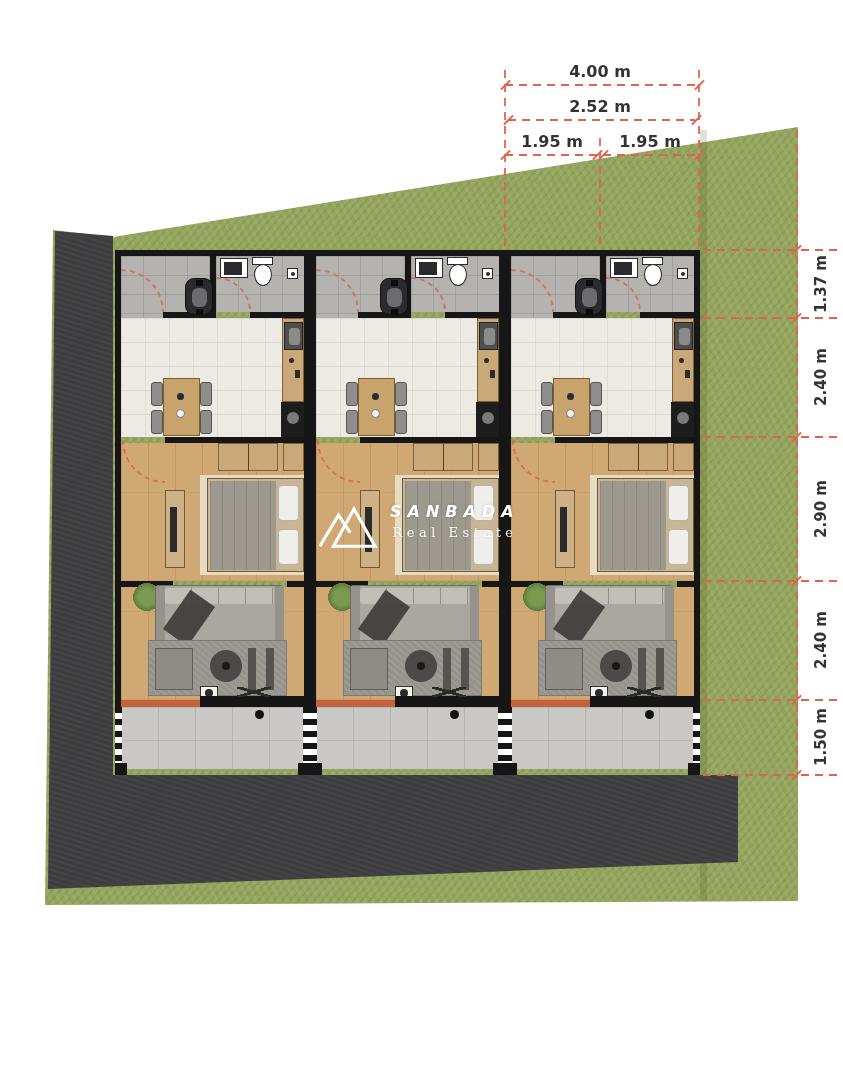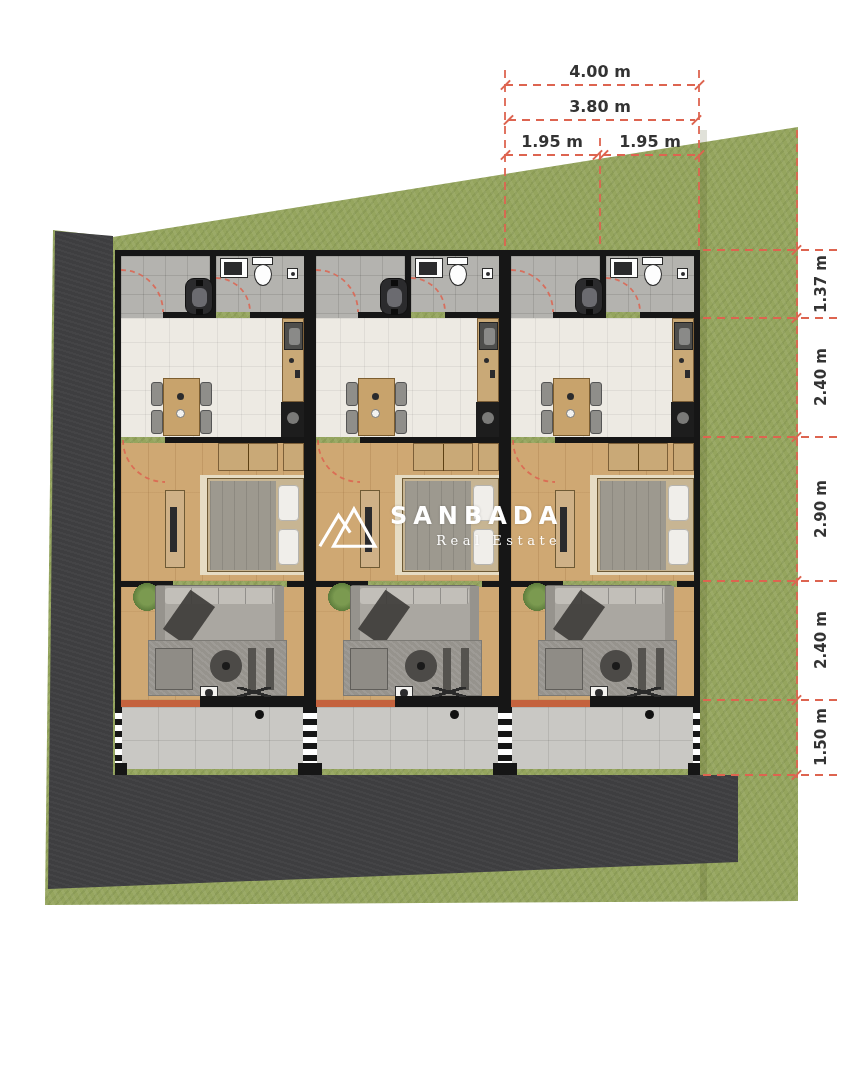--- a/index.html
+++ b/index.html
@@ -46,21 +46,21 @@
   .vdash{width:2px;background:repeating-linear-gradient(180deg,var(--c-accent-dimension,#dd6450) 0 8px,transparent 8px 14px);opacity:.9;}
   .tick{width:13px;height:2px;background:var(--c-accent-dimension,#dd6450);transform:rotate(-45deg);}
   .dim-label{color:var(--c-dimension-text,#333);font-size:16px;font-weight:bold;width:80px;text-align:center;white-space:nowrap;}
   .dim-label.rot{width:70px;height:16px;font-size:15px;transform:rotate(-90deg);}
 
   
   .logo{left:318px;top:504px;width:230px;height:60px;display:flex;align-items:flex-start;
     color:var(--c-logo-white,#fff);text-shadow:0 0 3px rgba(0,0,0,.18);}
   .logo svg{position:static;flex:0 0 auto;}
   .logo-text{position:static;margin-left:10px;display:flex;flex-direction:column;}
-  .brand{position:static;font-size:24px;font-weight:bold;letter-spacing:6px;line-height:1.05;}
+  .brand{position:static;font-size:16px;font-weight:bold;letter-spacing:6px;line-height:1.05;font-style:italic;}
   .tagline{position:static;font-family:"DejaVu Serif",serif;font-size:13px;letter-spacing:4.5px;
     text-align:right;margin-top:4px;padding-right:2px;opacity:.96;}
 </style>
 </head>
 <body>
 
 <div class="canvas">
 
   <div class="site"></div>
   <div class="grass-edge"></div>
@@ -393,21 +393,21 @@
   <div style="left:0;top:0;width:843px;height:260px;">
     <div class="vdash" style="left:504px;top:70px;height:180px;"></div>
     <div class="vdash" style="left:599px;top:138px;height:112px;"></div>
     <div class="vdash" style="left:698px;top:70px;height:180px;"></div>
 
     <div class="dim-label" style="left:560px;top:62px;">4.00 m</div>
     <div class="hdash" style="left:505px;top:84px;width:195px;"></div>
     <span class="tick" style="left:499px;top:84px;"></span>
     <span class="tick" style="left:693px;top:84px;"></span>
 
-    <div class="dim-label" style="left:560px;top:97px;">3.80 m</div>
+    <div class="dim-label" style="left:560px;top:97px;">2.52 m</div>
     <div class="hdash" style="left:508px;top:119px;width:187px;"></div>
     <span class="tick" style="left:502px;top:119px;"></span>
     <span class="tick" style="left:690px;top:119px;"></span>
 
     <div class="dim-label" style="left:512px;top:132px;">1.95 m</div>
     <div class="dim-label" style="left:610px;top:132px;">1.95 m</div>
     <div class="hdash" style="left:505px;top:154px;width:195px;"></div>
     <span class="tick" style="left:499px;top:154px;"></span>
     <span class="tick" style="left:591px;top:154px;"></span>
     <span class="tick" style="left:597px;top:154px;"></span>

